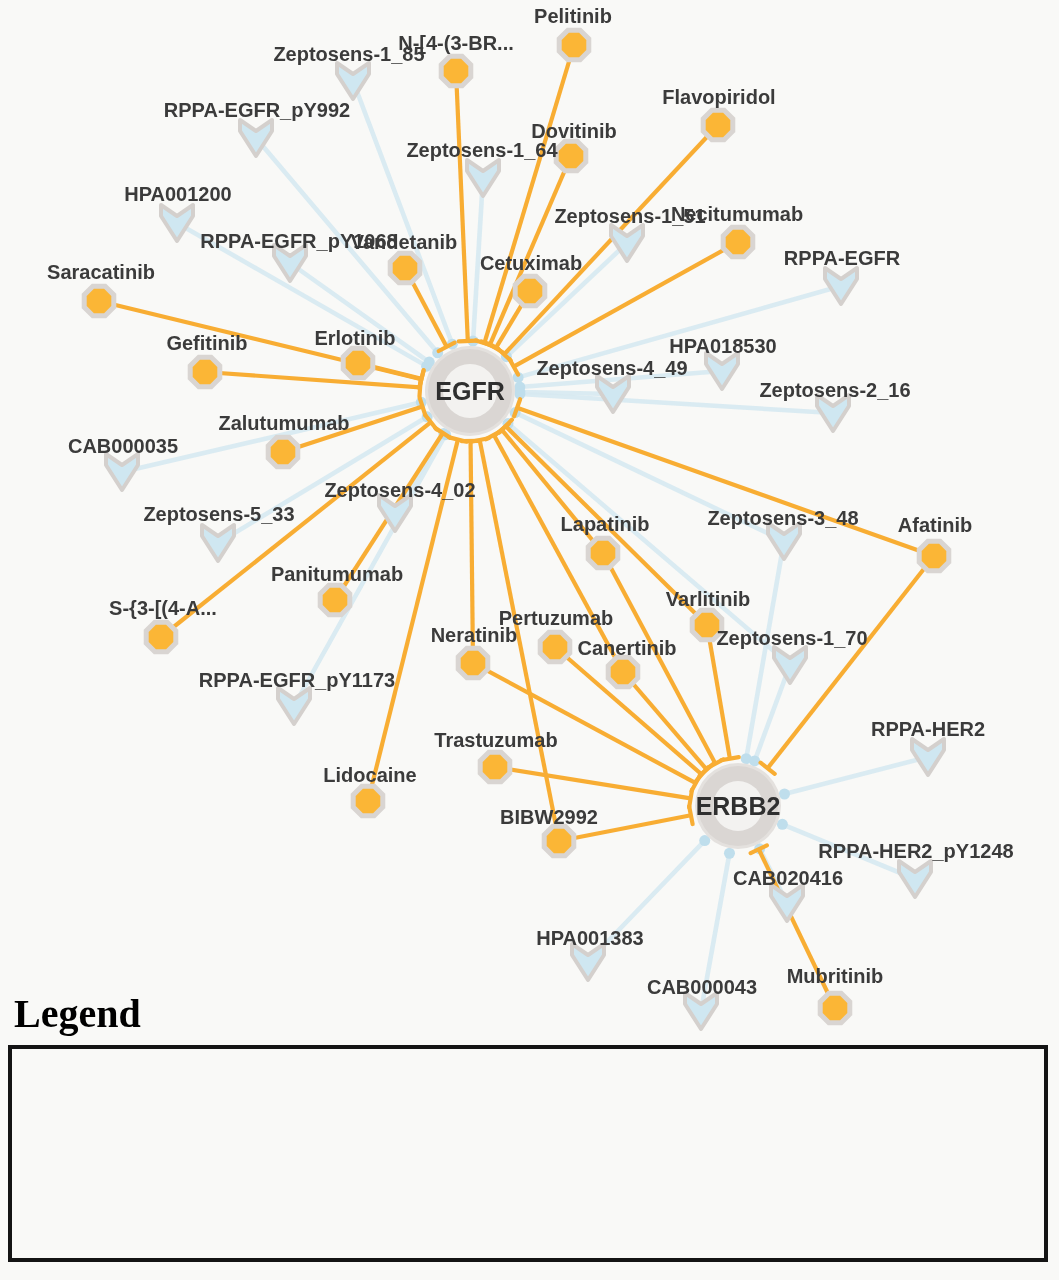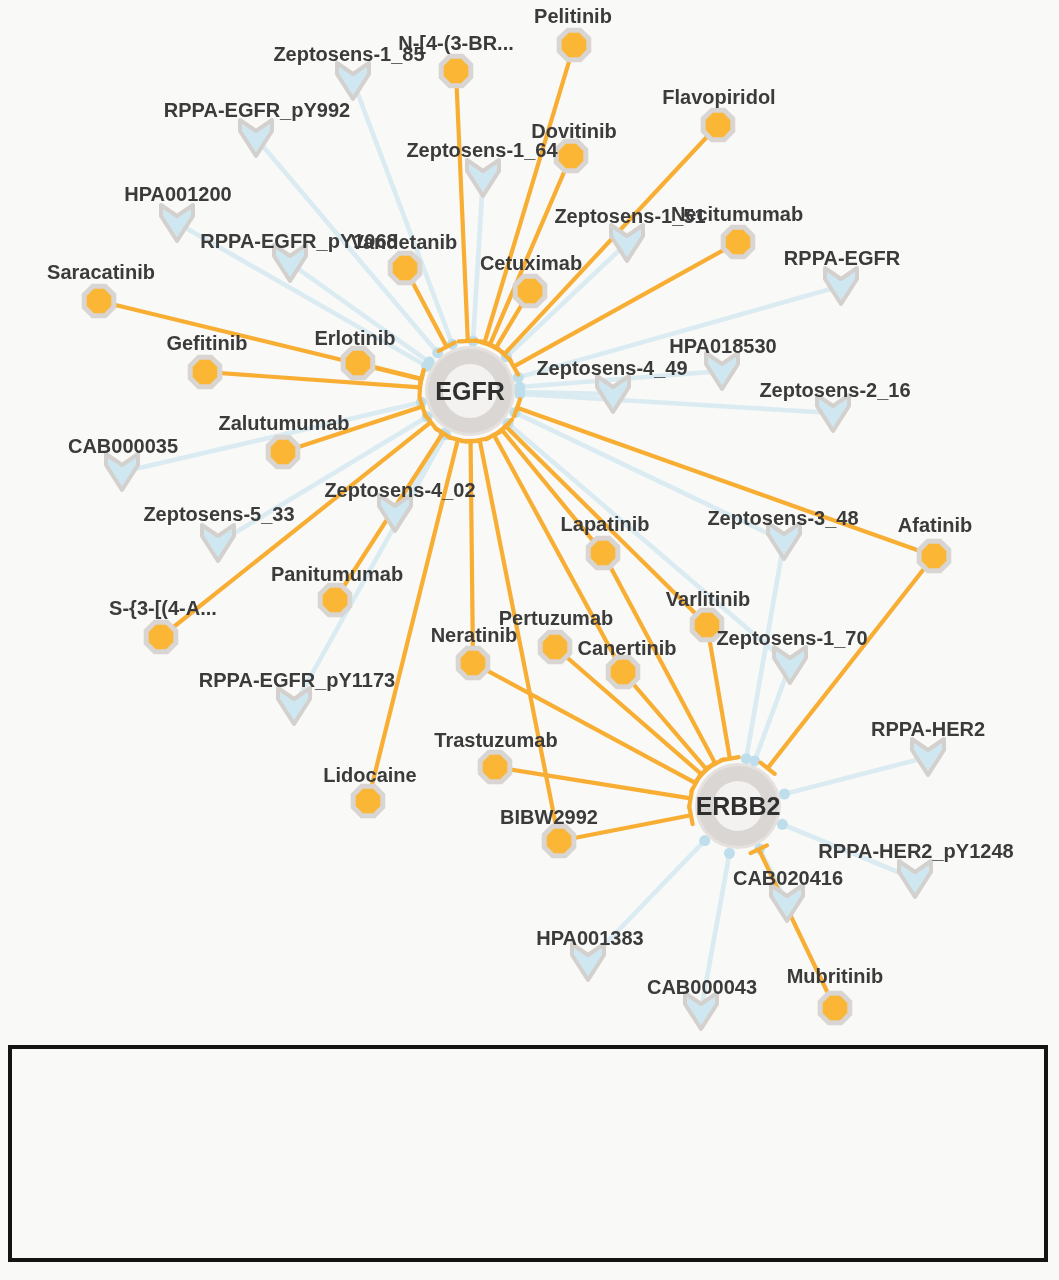--- a/index.html
+++ b/index.html
@@ -419,20 +419,21 @@
         <text x="297" y="680" text-anchor="middle" dominant-baseline="central" class="net-label">RPPA-EGFR_pY1173</text>
         <text x="792" y="638" text-anchor="middle" dominant-baseline="central" class="net-label">Zeptosens-1_70</text>
         <text x="928" y="729" text-anchor="middle" dominant-baseline="central" class="net-label">RPPA-HER2</text>
         <text x="916" y="851" text-anchor="middle" dominant-baseline="central" class="net-label">RPPA-HER2_pY1248</text>
         <text x="788" y="878" text-anchor="middle" dominant-baseline="central" class="net-label">CAB020416</text>
         <text x="590" y="938" text-anchor="middle" dominant-baseline="central" class="net-label">HPA001383</text>
         <text x="702" y="987" text-anchor="middle" dominant-baseline="central" class="net-label">CAB000043</text>
       </g>
     </svg>
 
+  <div class="legend-title">Legend</div>
 
   <div class="legend-box">
     
     
     
     
     
   </div>
 </div>
 

